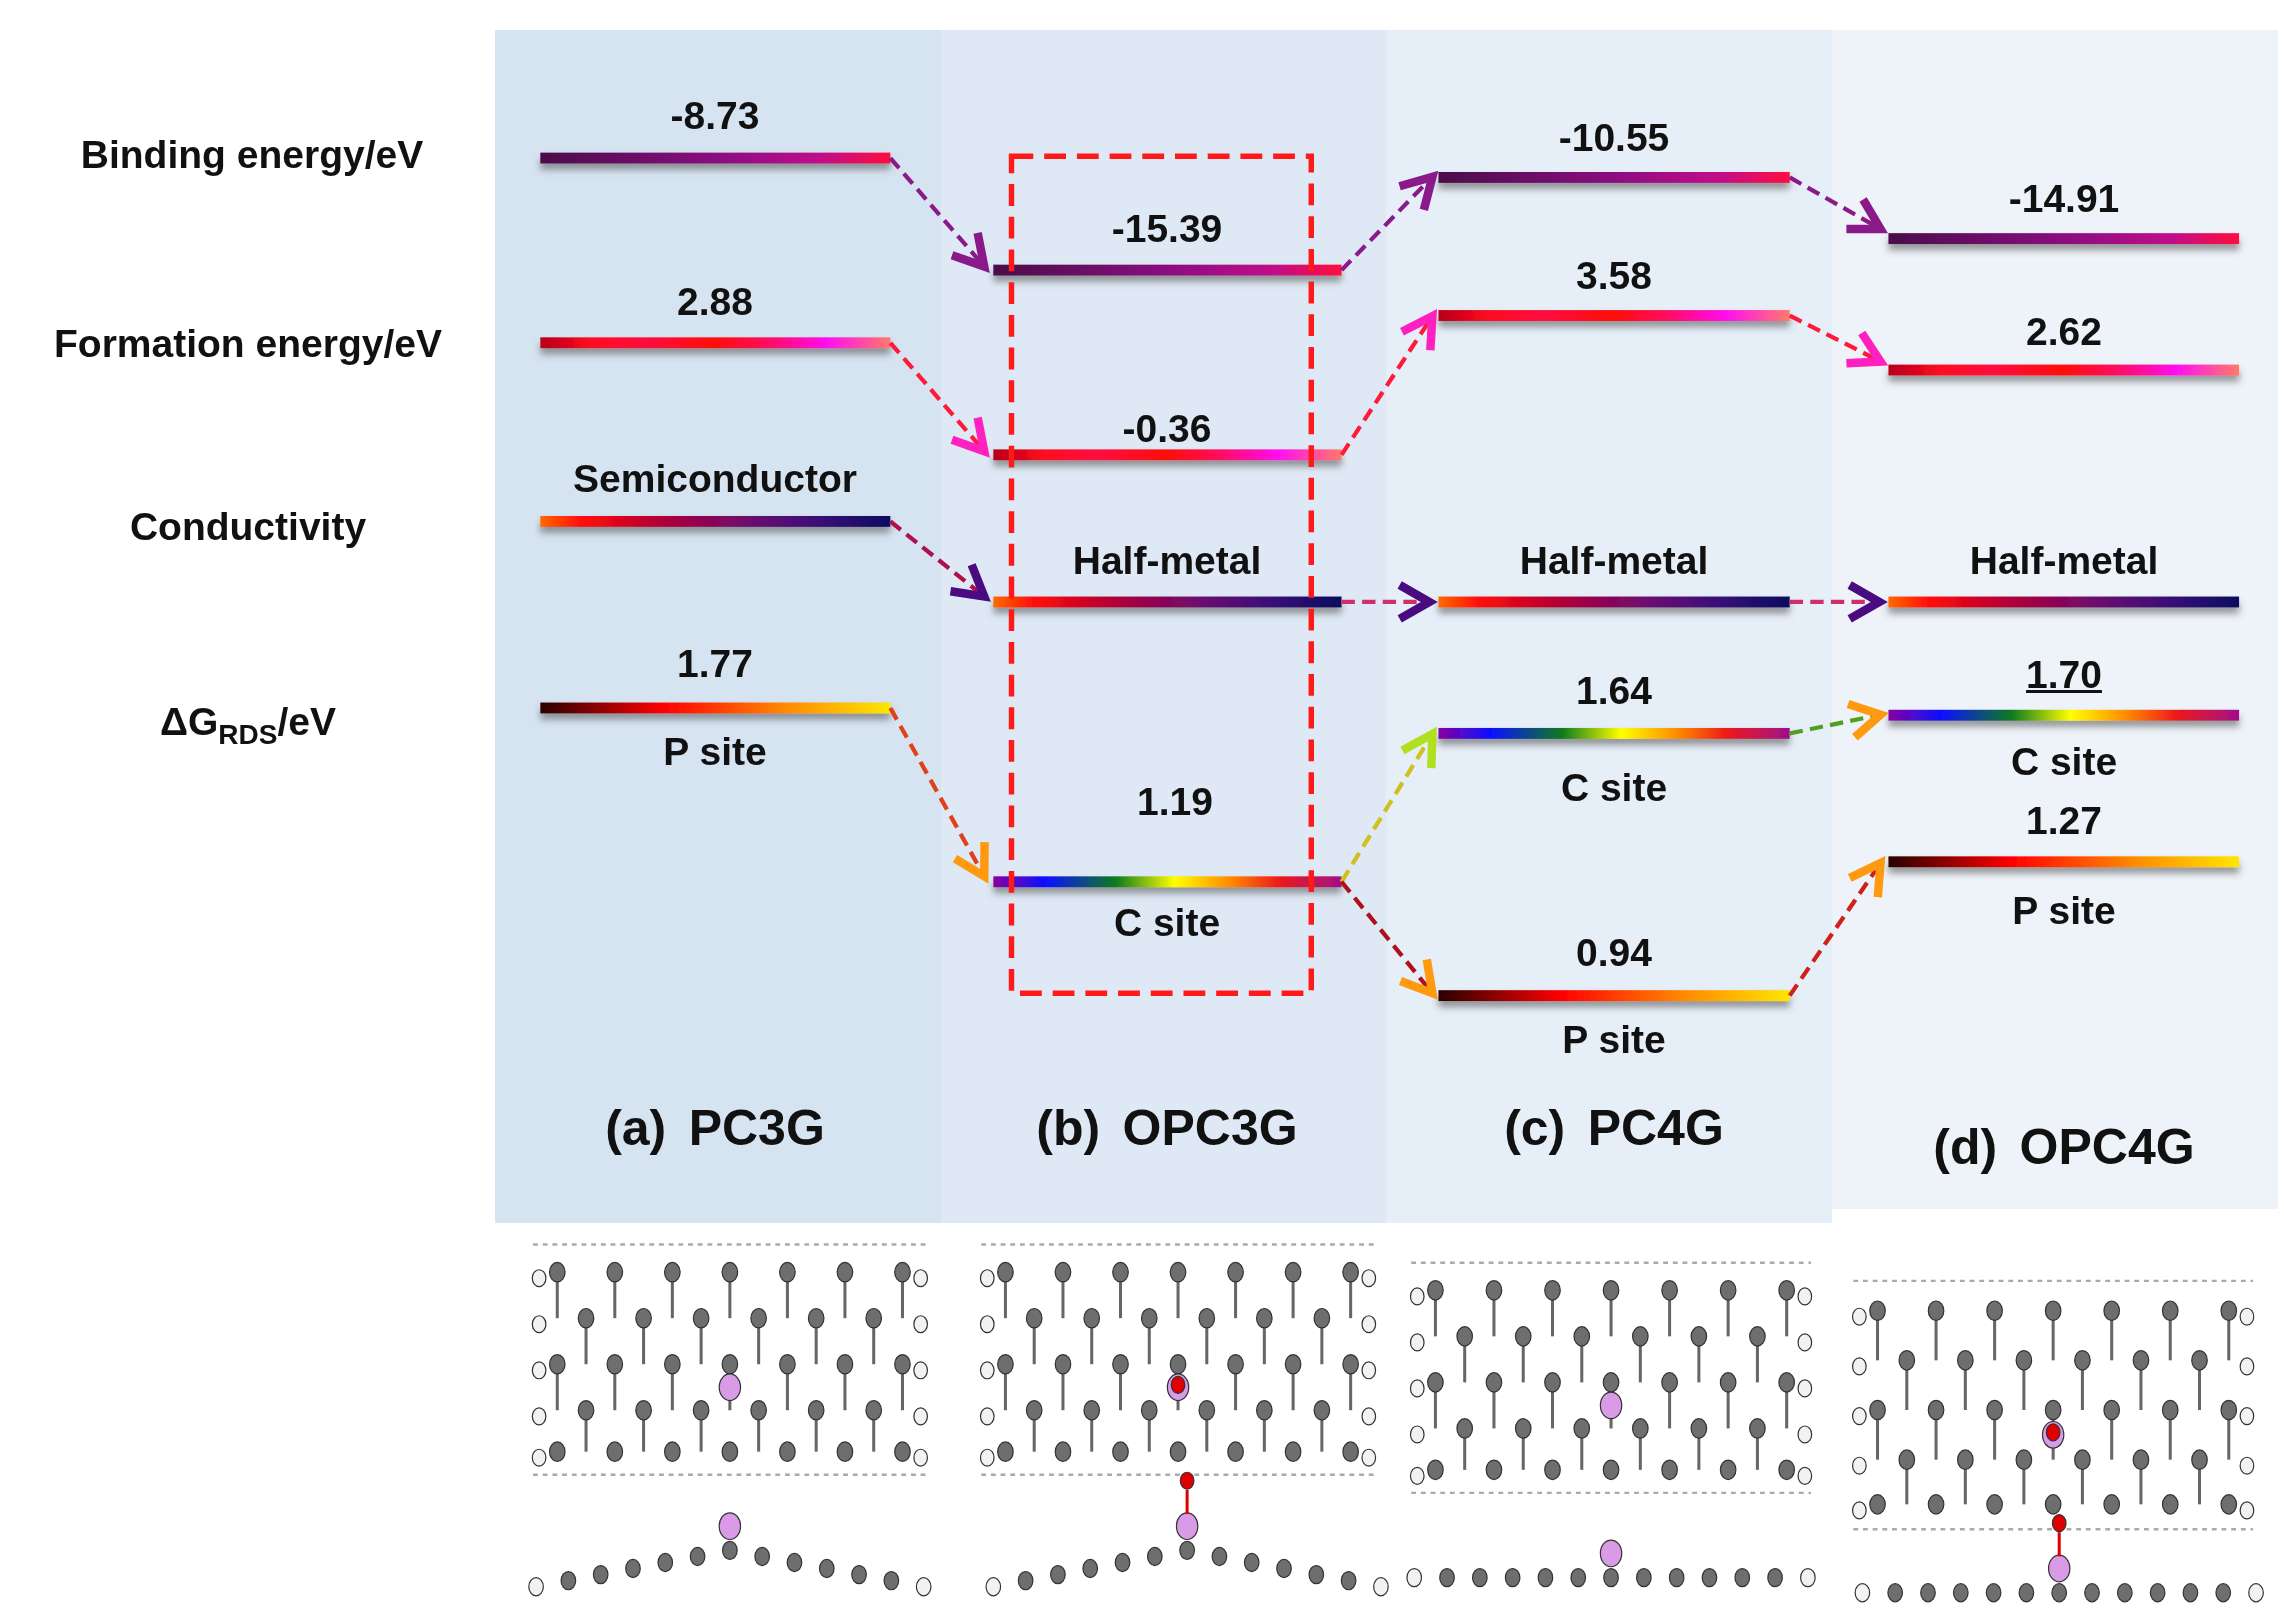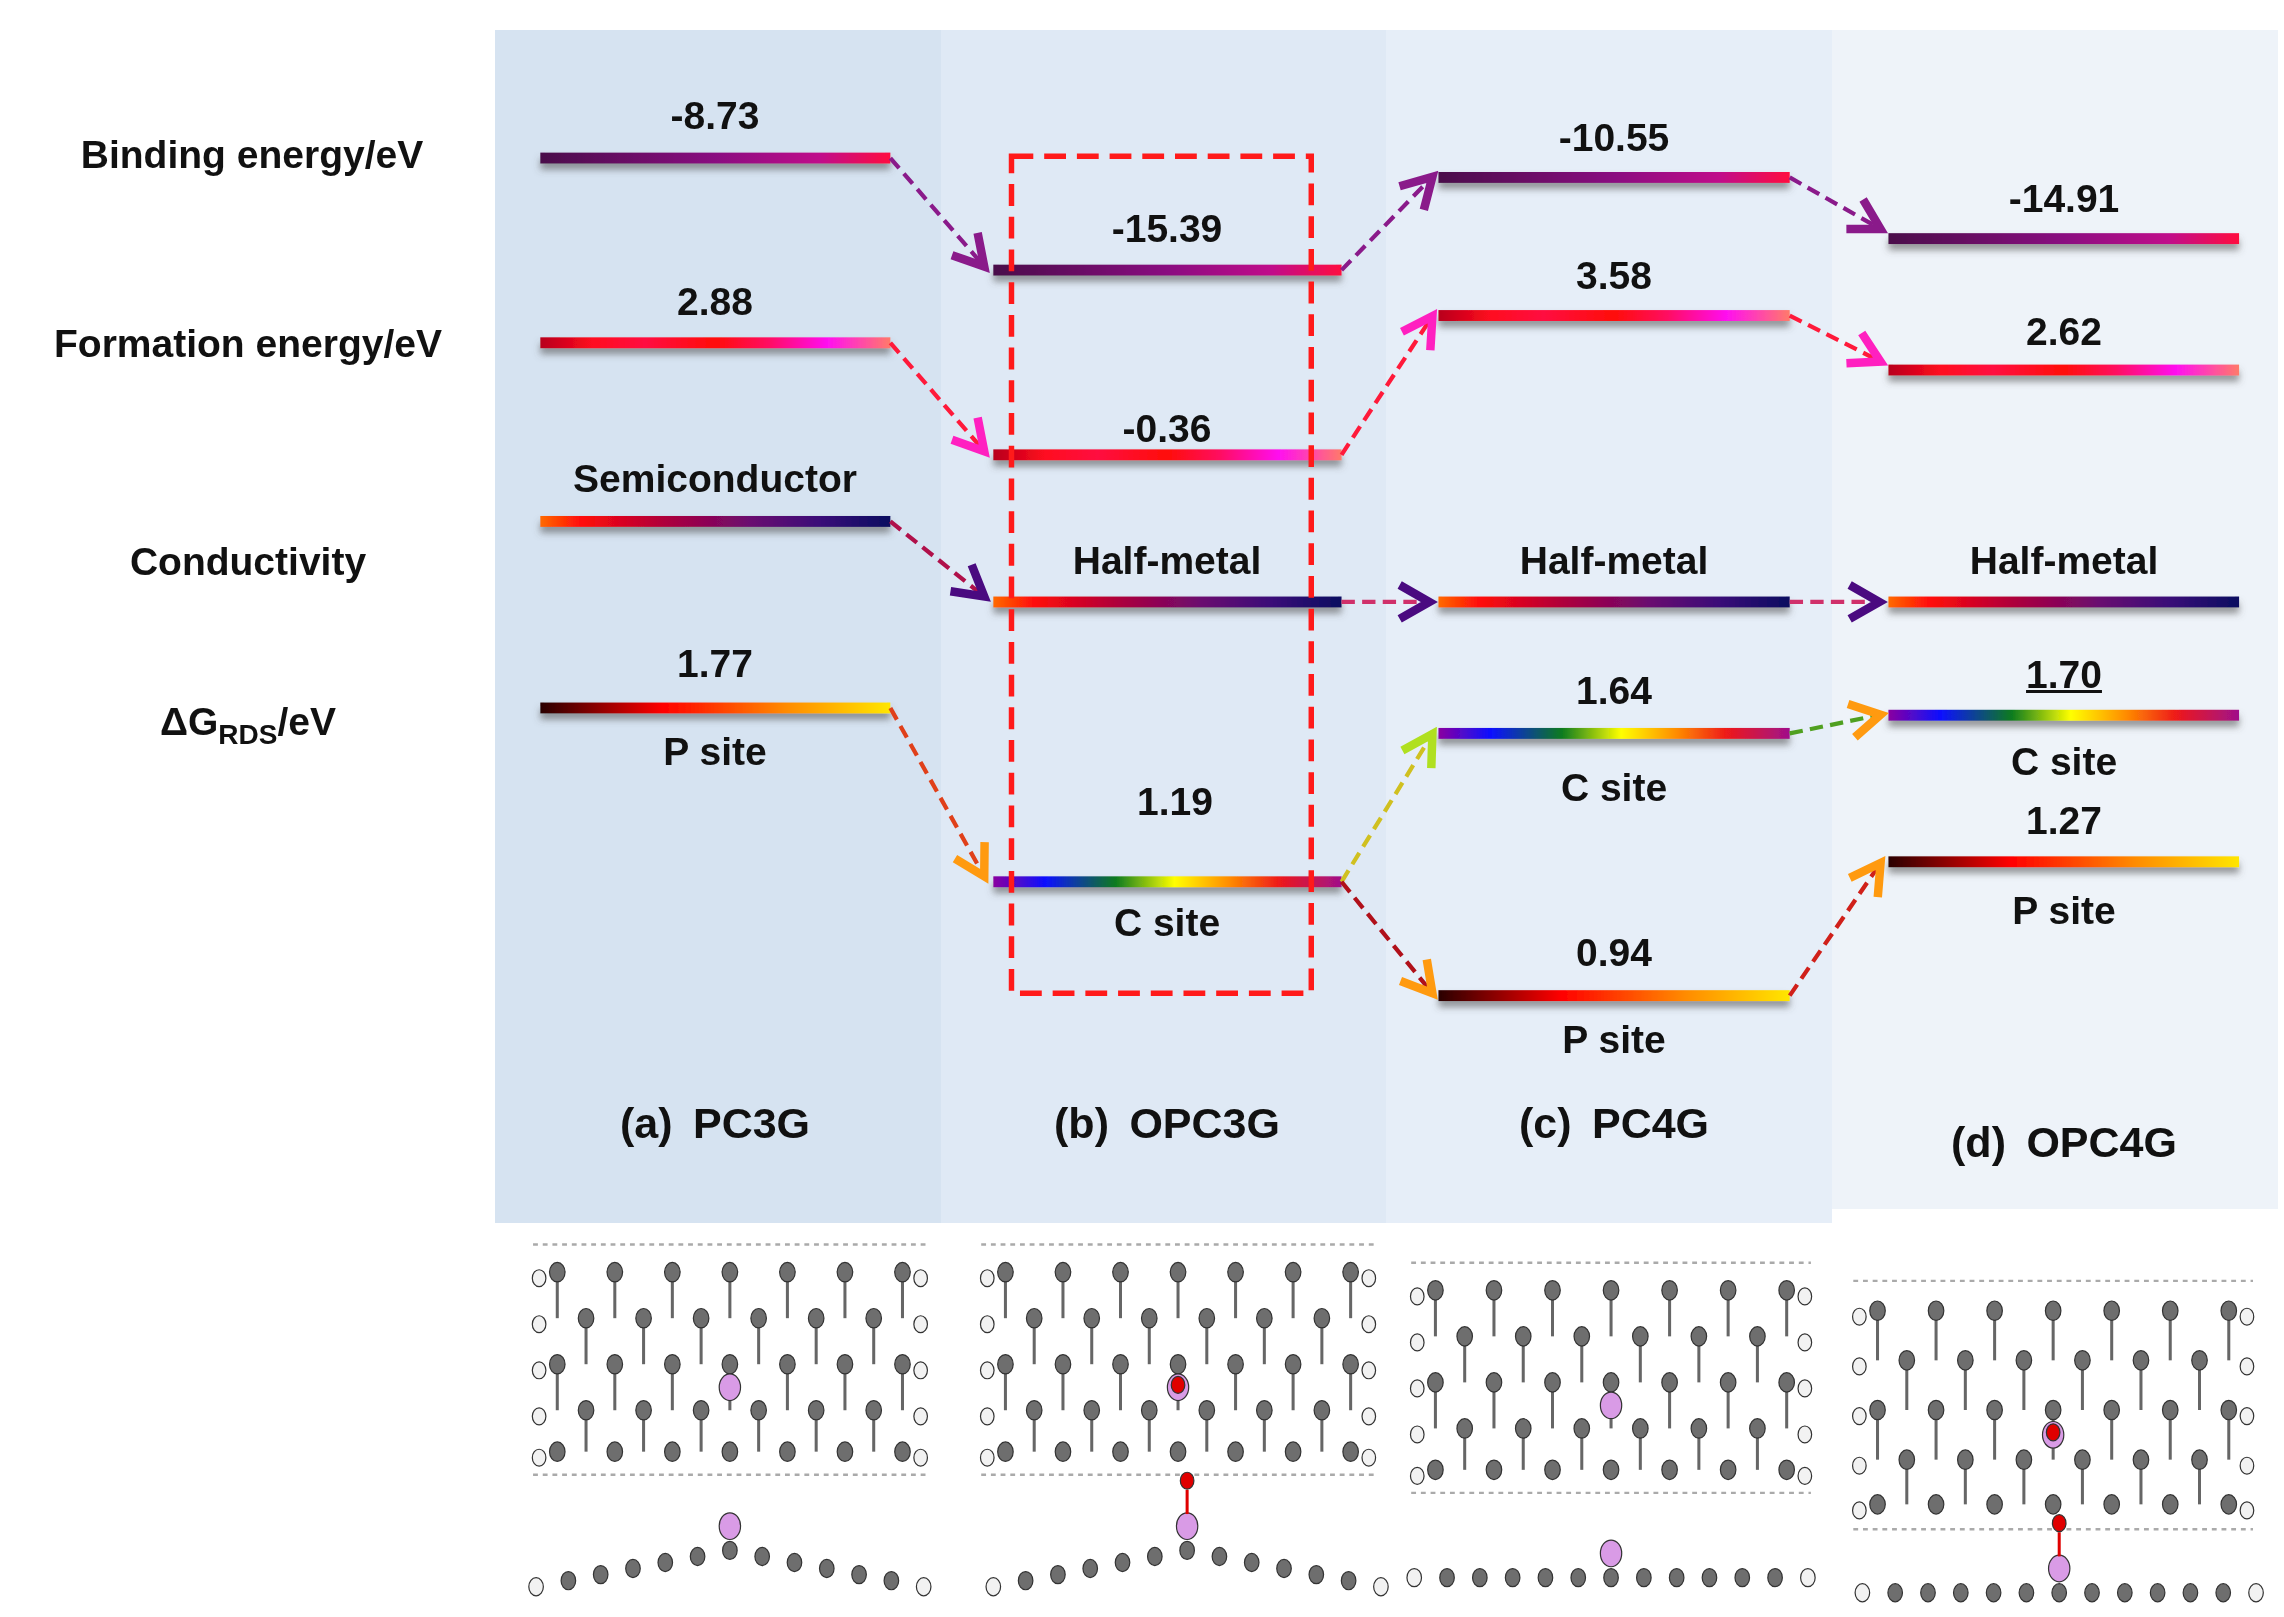--- a/index.html
+++ b/index.html
@@ -3,21 +3,21 @@
 <meta charset="utf-8">
 <style>
   html, body { margin: 0; padding: 0; background: #ffffff; }
   body { width: 2284px; height: 1617px; position: relative; overflow: hidden;
          font-family: "Liberation Sans", "DejaVu Sans", sans-serif; font-weight: bold; color: #111; }
   .panel { position: absolute; top: 30px; height: 1193px; }
   .row-label { position: absolute; font-size: 39px; text-align: center; white-space: nowrap; transform: translateX(-50%); }
   .row-label sub { font-size: 28px; vertical-align: -8.5px; }
   .val { position: absolute; font-size: 39px; text-align: center; white-space: nowrap; transform: translateX(-50%); }
   .site { position: absolute; font-size: 39px; text-align: center; white-space: nowrap; transform: translateX(-50%); }
-  .panel-label { position: absolute; top: 1099px; font-size: 43px; text-align: center; white-space: nowrap; transform: translateX(-50%); word-spacing: 8.5px; }
+  .panel-label { position: absolute; top: 1099px; font-size: 50px; text-align: center; white-space: nowrap; transform: translateX(-50%); word-spacing: 8.5px; }
   svg { position: absolute; left: 0; top: 0; }
 </style>
 </head>
 <body>
 
 <div class="panel" style="left:495px;width:446px;background:#d6e3f1;"></div>
 <div class="panel" style="left:941px;width:446px;background:#dfe9f5;"></div>
 <div class="panel" style="left:1386px;width:446px;background:#e6eef8;"></div>
 <div class="panel" style="left:1832px;width:446px;height:1179px;background:#eef3f9;"></div>
 
@@ -130,21 +130,21 @@
     <line x1="2215" y1="1456" x2="2365" y2="1640" stroke="#b0101a" marker-end="url(#arrOrange)"></line>
     <line x1="2955" y1="1211" x2="3105" y2="1180" stroke="#50a020" marker-end="url(#arrOrange)"></line>
     <line x1="2955" y1="1644" x2="3105" y2="1425" stroke="#d0201a" marker-end="url(#arrOrange)"></line>
   </g>
 
   <rect x="1670" y="258" width="495" height="1382" fill="none" stroke="#ff1a1a" stroke-width="9" stroke-dasharray="36 18"></rect>
 </svg>
 
 <div class="row-label" style="left:252px;top:133px;">Binding energy/eV</div>
 <div class="row-label" style="left:248px;top:322px;">Formation energy/eV</div>
-<div class="row-label" style="left:248px;top:505px;margin-top:35px;">Conductivity</div>
+<div class="row-label" style="left:248px;top:505px;">Conductivity</div>
 <div class="row-label" style="left:248px;top:700px;">
   <span>ΔG</span><sub>RDS</sub><span>/eV</span>
 </div>
 
 <div class="val" style="left:715px;top:94px;">-8.73</div>
 <div class="val" style="left:715px;top:280px;">2.88</div>
 <div class="val" style="left:715px;top:457px;">Semiconductor</div>
 <div class="val" style="left:715px;top:642px;">1.77</div>
 <div class="site" style="left:715px;top:730px;">P site</div>
 

